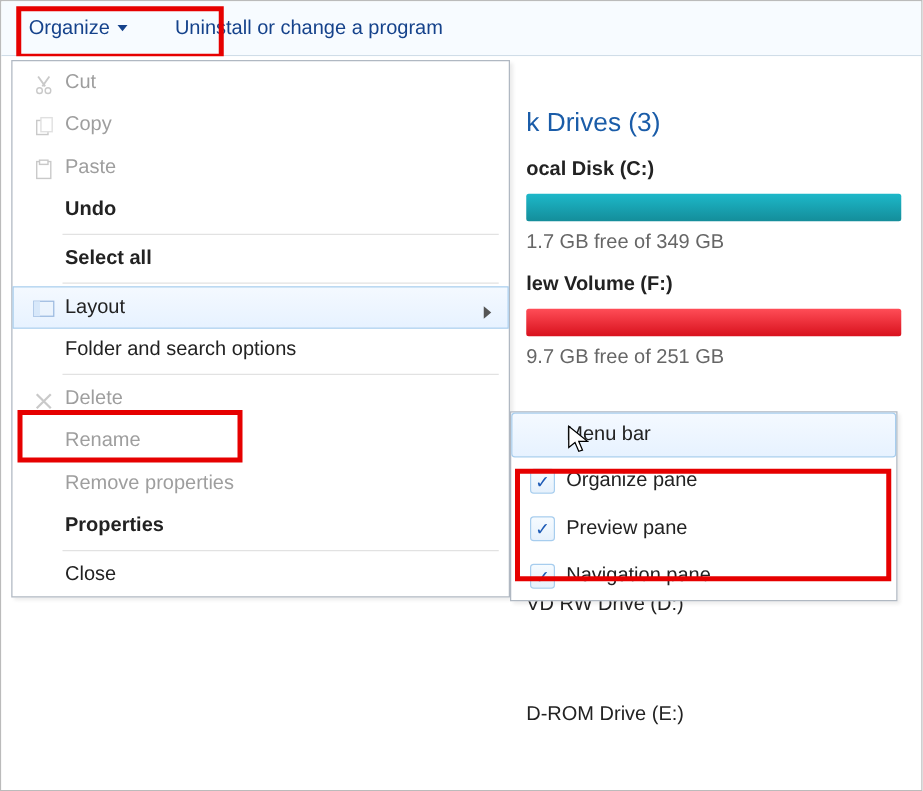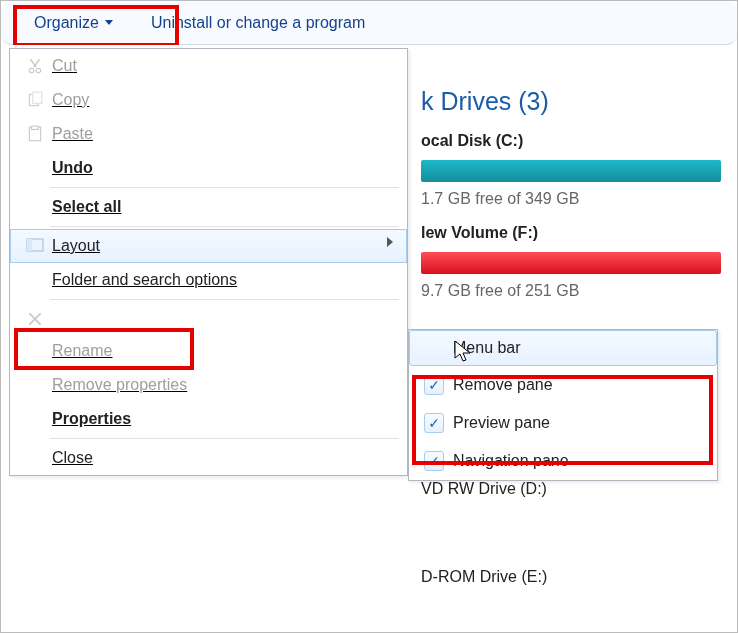--- a/index.html
+++ b/index.html
@@ -15,22 +15,21 @@
       position: relative;
     }
 
     
     .toolbar {
       height: 44px;
       background: #f7fbff;
       border-bottom: 1px solid #d0dde8;
       display: flex;
       align-items: center;
-      padding-left: 19px;
-      border-radius: 11px;
+      padding-left: 8px;
     }
     .toolbar-btn {
       padding: 4px 14px;
       color: #15428b;
       cursor: default;
       display: inline-flex;
       align-items: center;
       gap: 6px;
     }
     .toolbar-btn:first-child {
@@ -54,21 +53,21 @@
     
     .content {
       position: absolute;
       left: 0; right: 0; top: 44px; bottom: 0;
       background: #fff;
       padding-left: 40px;
       padding-top: 20px;
     }
     .section-header {
       color: #1a5ca8;
-      font-size: 25px;
+      font-size: 21px;
       margin-left: 380px;
       margin-top: 22px;
     }
     .drive-block {
       margin-left: 380px;
       margin-top: 16px;
     }
     .drive-title {
       font-weight: 600;
       color: #222;
@@ -96,24 +95,23 @@
       position: absolute;
       left: 8px;
       top: 47px;
       width: 399px;
       background: #fff;
       border: 1px solid #b0b8c2;
       box-shadow: 2px 2px 3px rgba(0,0,0,0.08);
     }
     .menu-item {
       display: flex;
-      align-items: flex-start;
+      align-items: flex-end;
       padding: 8px 10px 8px 8px;
       cursor: default;
-      text-decoration: underline;
     }
     .menu-item.disabled .mi-label { color: #9e9e9e; }
     .menu-icon-col {
       width: 34px;
       display: flex;
       justify-content: center;
       align-items: center;
     }
     .mi-label { flex: 1; color: #222; }
     .mi-arrow {
@@ -307,20 +305,21 @@
   </div>
   <div class="menu-sep"></div>
   <div class="menu-item disabled">
     <span class="menu-icon-col">
         <span class="ico-delete">
       <svg viewBox="0 0 16 16">
             <path d="M3 3 L13 13 M13 3 L3 13" stroke="#9e9e9e" stroke-width="1.6"></path>
           </svg>
     </span>
       </span>
+    <span class="mi-label">Delete</span>
   </div>
   <div class="menu-item disabled">
     <span class="menu-icon-col"></span>
     <span class="mi-label">Rename</span>
   </div>
   <div class="menu-item disabled">
     <span class="menu-icon-col"></span>
     <span class="mi-label">Remove properties</span>
   </div>
   <div class="menu-item">
@@ -337,21 +336,21 @@
 
 <div class="menu-layout">
   <div class="sub-item hover">
     <span class="check-col"></span>
     <span class="sub-label">Menu bar</span>
   </div>
   <div class="sub-item">
     <span class="check-col">
         <span class="checkbox-on">✓</span>
       </span>
-    <span class="sub-label">Remove pane</span>
+    <span class="sub-label">Organize pane</span>
   </div>
   <div class="sub-item">
     <span class="check-col">
         <span class="checkbox-on">✓</span>
       </span>
     <span class="sub-label">Preview pane</span>
   </div>
   <div class="sub-item">
     <span class="check-col">
         <span class="checkbox-on">✓</span>

